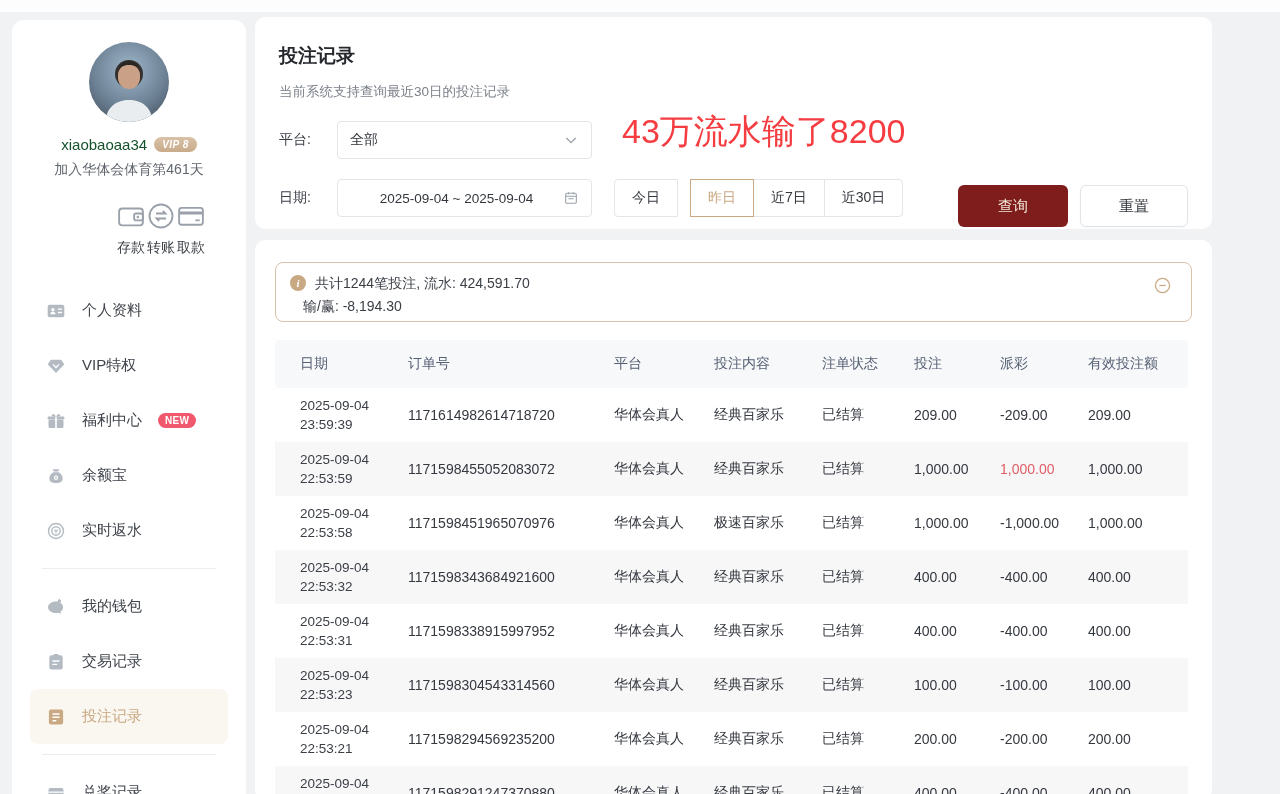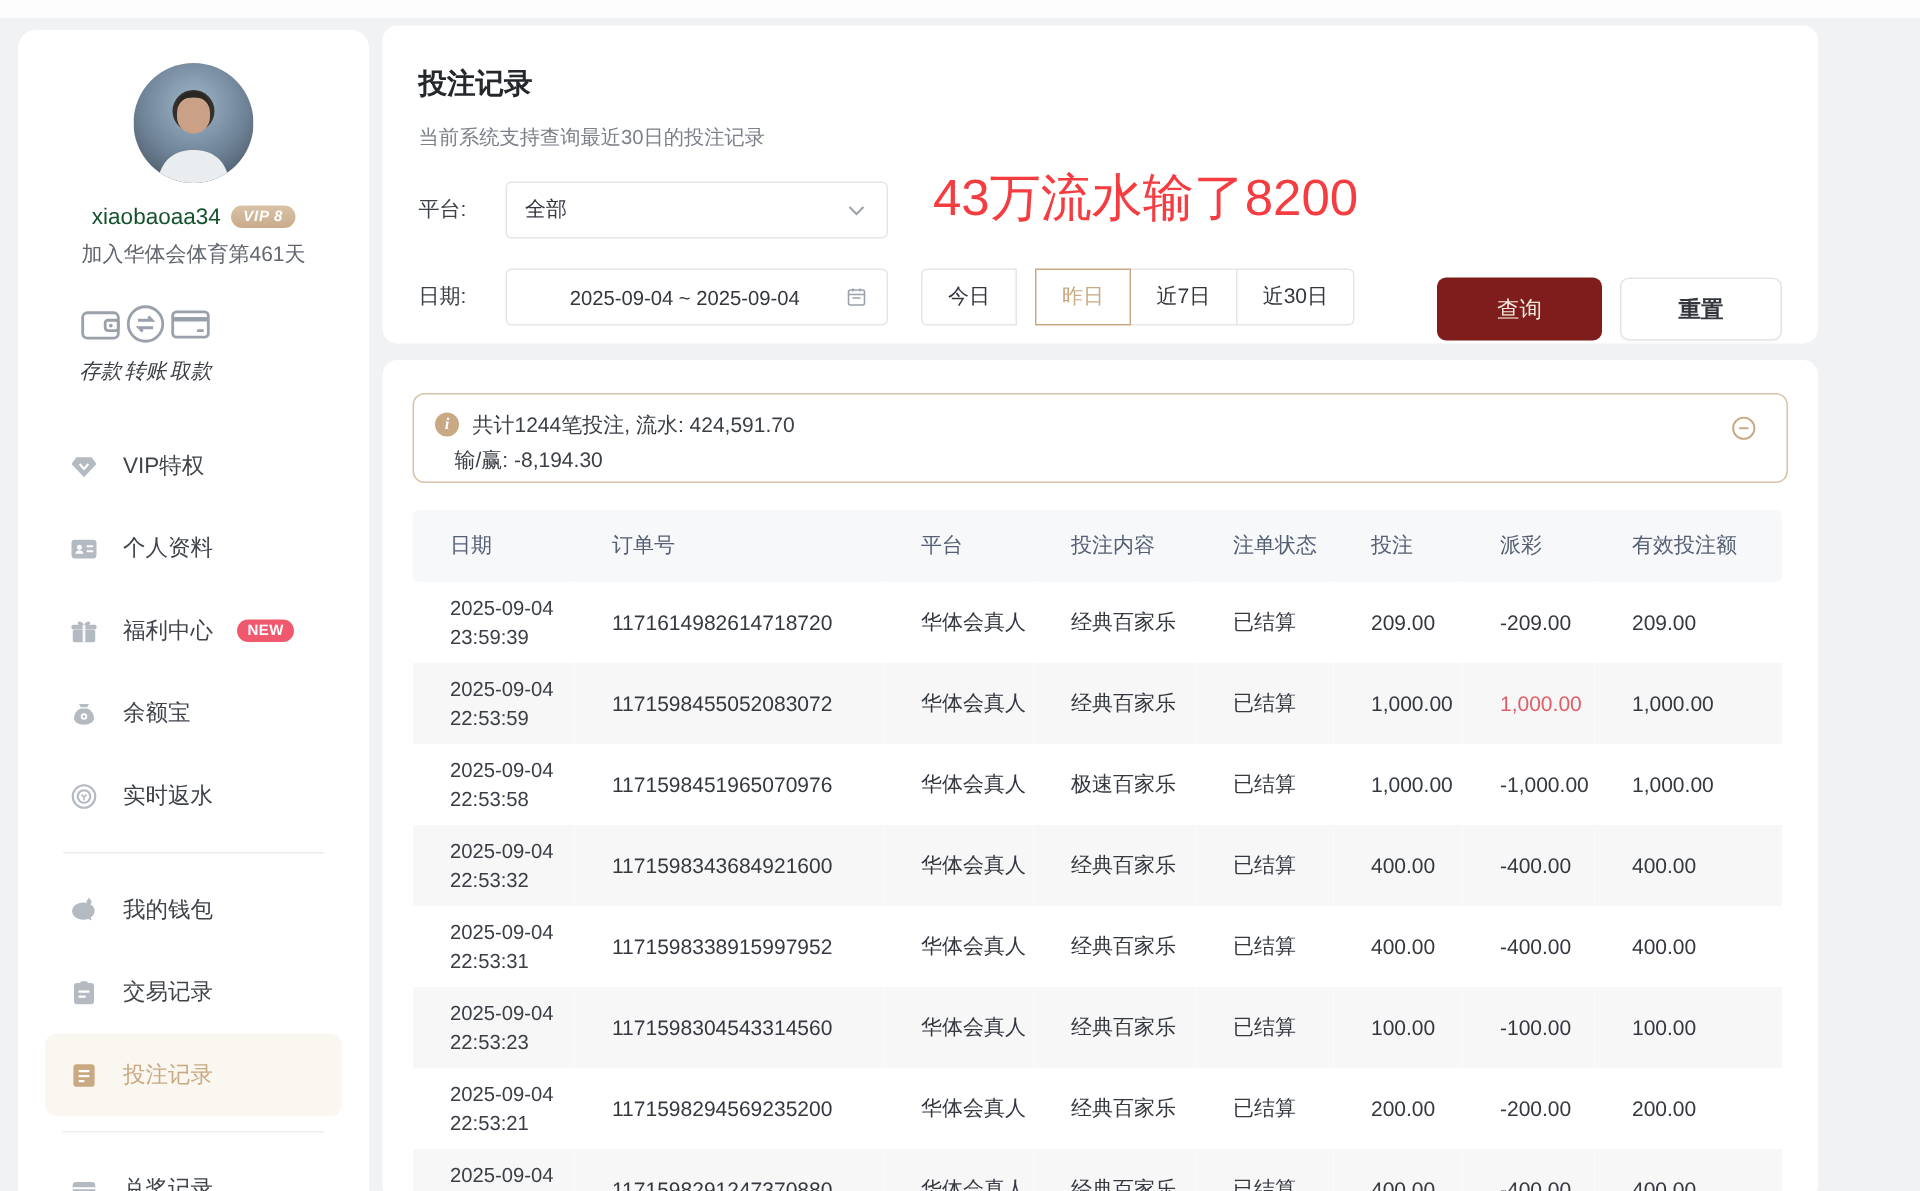--- a/index.html
+++ b/index.html
@@ -17,21 +17,21 @@
   }
   .avatar { width:80px; height:80px; border-radius:50%; margin:22px auto 0; overflow:hidden; display:block; }
   .user-line { display:flex; align-items:center; justify-content:center; gap:7px; margin-top:14px; }
   .username { font-size:15px; color:#14532d; }
   .vip-badge {
     background:linear-gradient(180deg,#d9c2a7,#c8ab8a); color:#fff;
     font-size:10px; font-weight:bold; font-style:italic; letter-spacing:.5px;
     padding:2px 8px; border-radius:9px;
   }
   .join-text { text-align:center; font-size:14px; color:#62676f; margin-top:8px; }
-  .quick-actions { display:flex; justify-content:flex-start; padding:0 40px; margin-top:22px;font-style:italic; }
+  .quick-actions { display:flex; justify-content:flex-end; padding:0 40px; margin-top:22px; }
   .qa-item { display:flex; flex-direction:column; align-items:center; gap:8px; cursor:pointer; }
   .qa-item svg { width:30px; height:30px; color:#9aa1aa; }
   .qa-label { font-size:14px; color:#3c4047; }
 
   .menu { margin-top:26px; padding:0 18px; }
   .menu-item {
     display:flex; align-items:center; gap:16px; height:55px; padding:0 16px;
     font-size:15px; color:#3f444b; border-radius:8px; cursor:pointer;
   }
   .menu-item svg { width:20px; height:20px; color:#b4bac2; flex:0 0 auto; }
@@ -73,21 +73,21 @@
     border:1px solid #e3e5e9; margin-left:-1px; background:#fff;
     font-size:14px; color:#33373d; cursor:pointer; position:relative;
   }
   .range-btn:first-child { border-radius:4px 0 0 4px; margin-left:0; }
   .range-btn:last-child  { border-radius:0 4px 4px 0; }
   .range-btn.active { border-color:#c9a983; color:#c9a983; z-index:2;margin-left:12px; }
 
   .action-btns { position:absolute; right:24px; top:168px; display:flex; gap:12px; }
   .btn { height:42px; border-radius:6px; font-size:15px; display:flex; align-items:center; justify-content:center; cursor:pointer; }
   .btn-query { width:110px; background:#7f1d1d; color:#f3e9da; }
-  .btn-reset { width:108px; background:#fff; border:1px solid #e2e4e8; color:#33373d; box-shadow:0 1px 2px rgba(0,0,0,.03);font-weight:bold; }
+  .btn-reset { width:108px; background:#fff; border:1px solid #e2e4e8; color:#33373d; box-shadow:0 1px 2px rgba(0,0,0,.03); }
 
   
   .summary-box {
     border:1px solid #d8c2a8; border-radius:8px; height:60px;
     padding:10px 16px 0 14px; position:relative;
   }
   .summary-line { display:flex; align-items:flex-start; gap:9px; font-size:14px; color:#3a3f46; line-height:20px; }
   .summary-line2 { margin-left:13px; margin-top:3px; }
   .info-icon {
     width:16px; height:16px; border-radius:50%; background:#c9a983; color:#fff;
@@ -164,34 +164,34 @@
           <path d="M2.5 9.5h19" stroke-width="2.4"></path>
           <path d="M15.5 15.5h3.5"></path>
       </svg>
       <span class="qa-label">取款</span>
     </div>
   </div>
 
   <nav class="menu">
     <div class="menu-item">
       <svg viewBox="0 0 24 24" fill="currentColor">
-        <path d="M6 4.5h12l4 5.5-10 10.5L2 10z"></path>
-          <path d="M8.5 10l3.5 4 3.5-4" fill="none" stroke="#fff" stroke-width="1.6"></path>
-      </svg>
-      <span>VIP特权</span>
-    </div>
-    <div class="menu-item">
-      <svg viewBox="0 0 24 24" fill="currentColor">
         <rect x="2" y="4.5" width="20" height="15" rx="2.5"></rect>
           <circle cx="8.3" cy="10.5" r="2" fill="#fff"></circle>
           <path d="M5 15.8c.5-2 1.8-2.8 3.3-2.8s2.8.8 3.3 2.8z" fill="#fff"></path>
           <rect x="14" y="9" width="5.5" height="1.6" rx=".8" fill="#fff"></rect>
           <rect x="14" y="13" width="5.5" height="1.6" rx=".8" fill="#fff"></rect>
       </svg>
       <span>个人资料</span>
+    </div>
+    <div class="menu-item">
+      <svg viewBox="0 0 24 24" fill="currentColor">
+        <path d="M6 4.5h12l4 5.5-10 10.5L2 10z"></path>
+          <path d="M8.5 10l3.5 4 3.5-4" fill="none" stroke="#fff" stroke-width="1.6"></path>
+      </svg>
+      <span>VIP特权</span>
     </div>
     <div class="menu-item">
       <svg viewBox="0 0 24 24" fill="currentColor">
         <rect x="3" y="10.5" width="18" height="10" rx="1.5"></rect>
           <rect x="2" y="6.5" width="20" height="3.8" rx="1.2"></rect>
           <rect x="10.9" y="4" width="2.2" height="16.5" fill="#fff" opacity=".9"></rect>
           <path d="M12 6.5C10 3 6.5 3.5 7 5.5c.4 1.6 3 1.5 5 1zm0 0c2-3.5 5.5-3 5-1-.4 1.6-3 1.5-5 1z"></path>
       </svg>
       <span>福利中心</span>
       <span class="new-badge">NEW</span>

